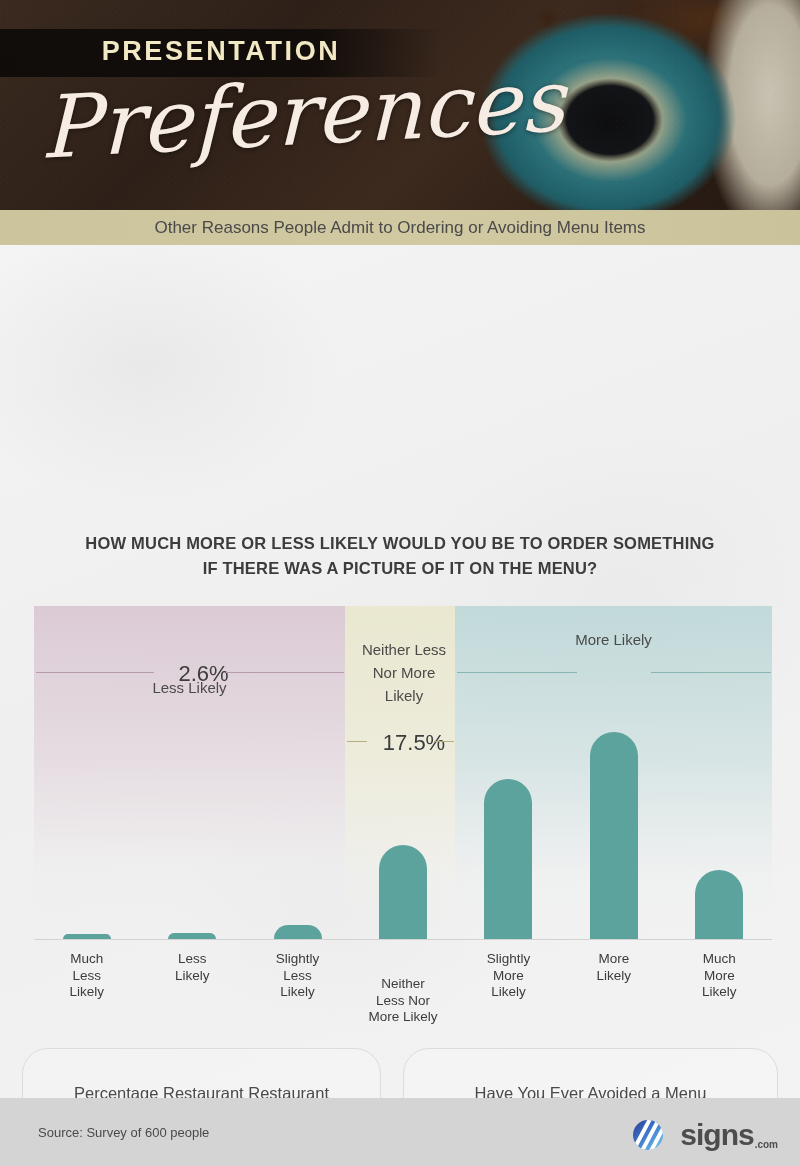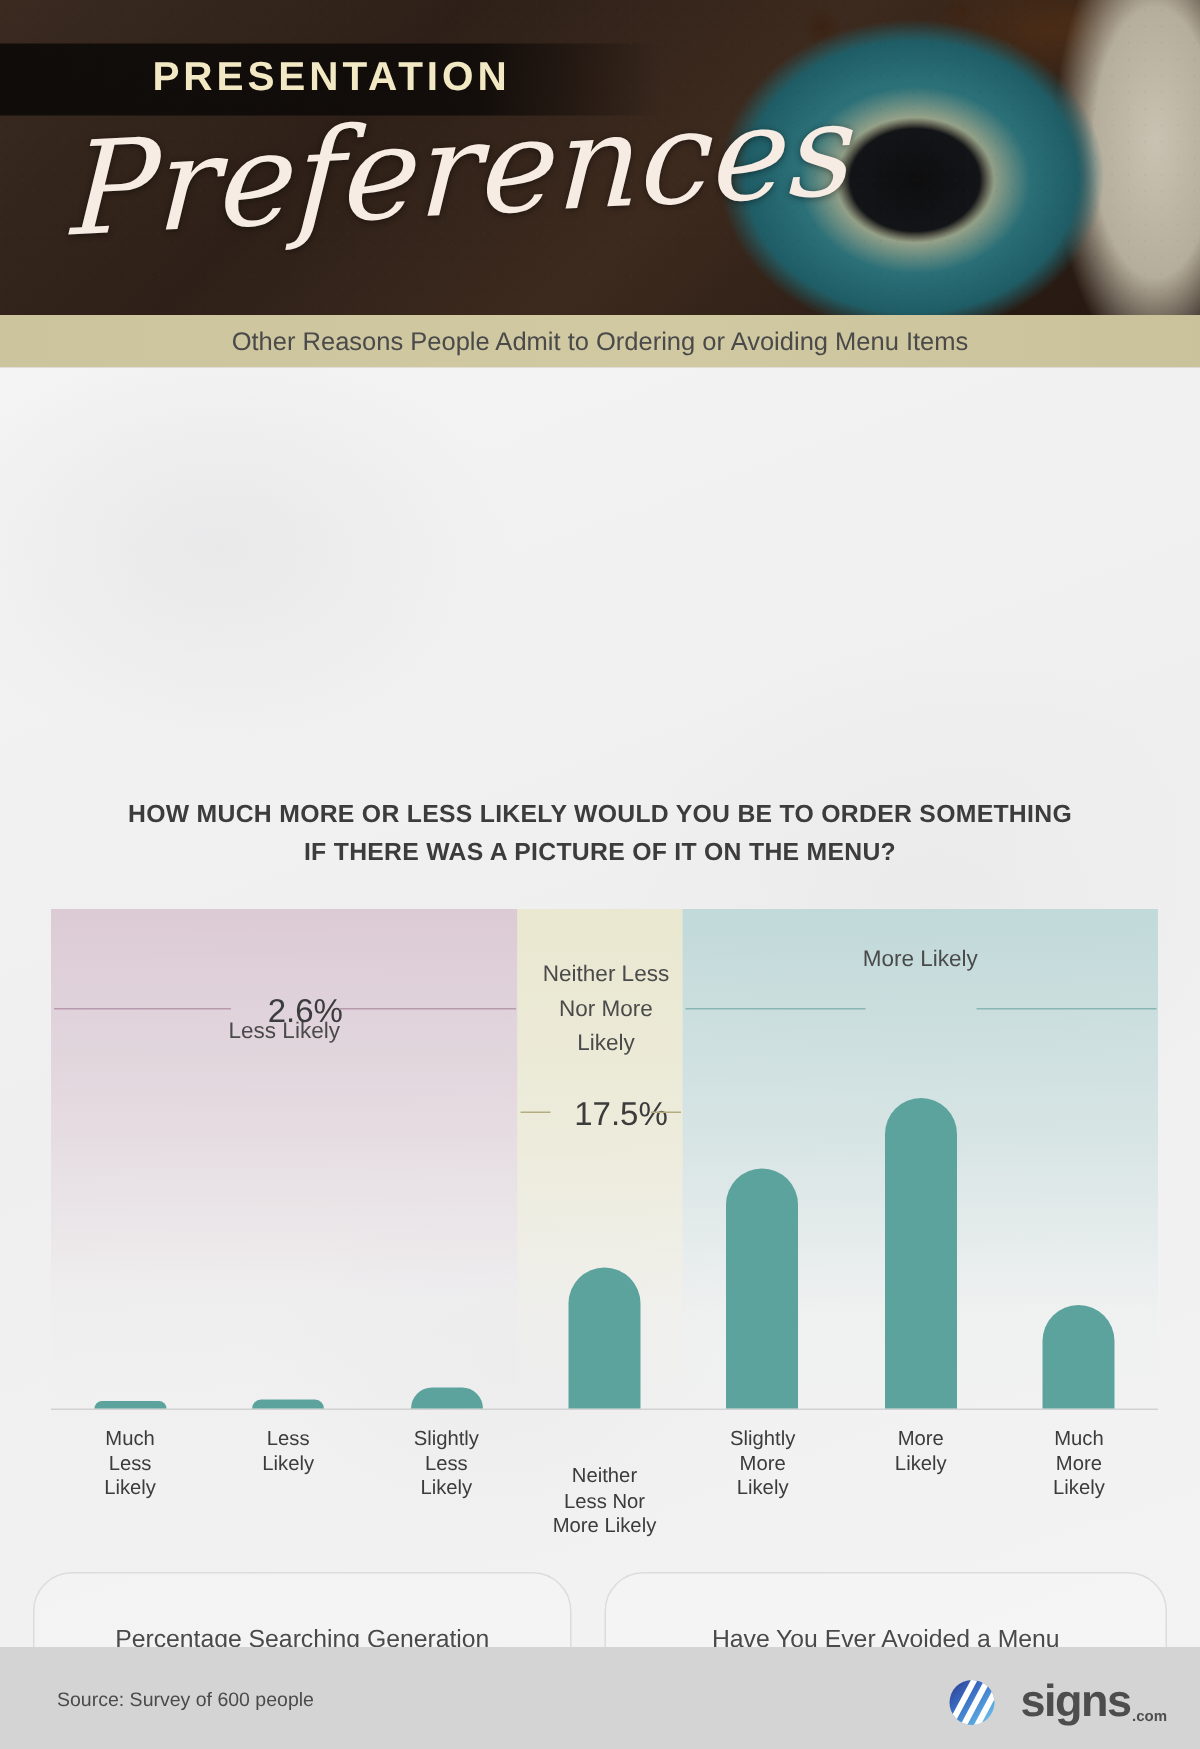--- a/index.html
+++ b/index.html
@@ -372,21 +372,21 @@
         <div class="xlabel" style="left: 637.286px;">
           <div>Much</div>
           <div>More</div>
           <div>Likely</div>
         </div>
       </div>
   </div>
 
   <div class="panel left">
     <div class="panel-title" id="panel0-title">
-        <div>Percentage Searching Generation</div>
+        <div>Percentage Restaurant Restaurant</div>
         <div>and Food Pictures Before Eating,</div>
         <div>by Generation</div>
       </div>
     <div id="panel0-rows"></div>
   </div>
 
   <div class="panel right">
     <div class="panel-title" id="panel1-title">
         <div>Have You Ever Avoided a Menu</div>
         <div>Item Because You Couldn't</div>

